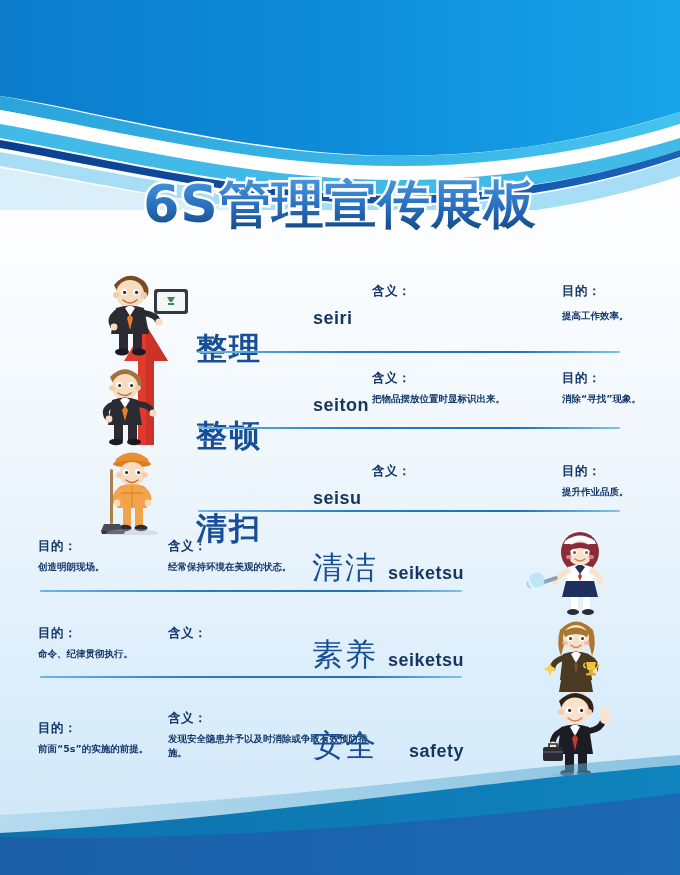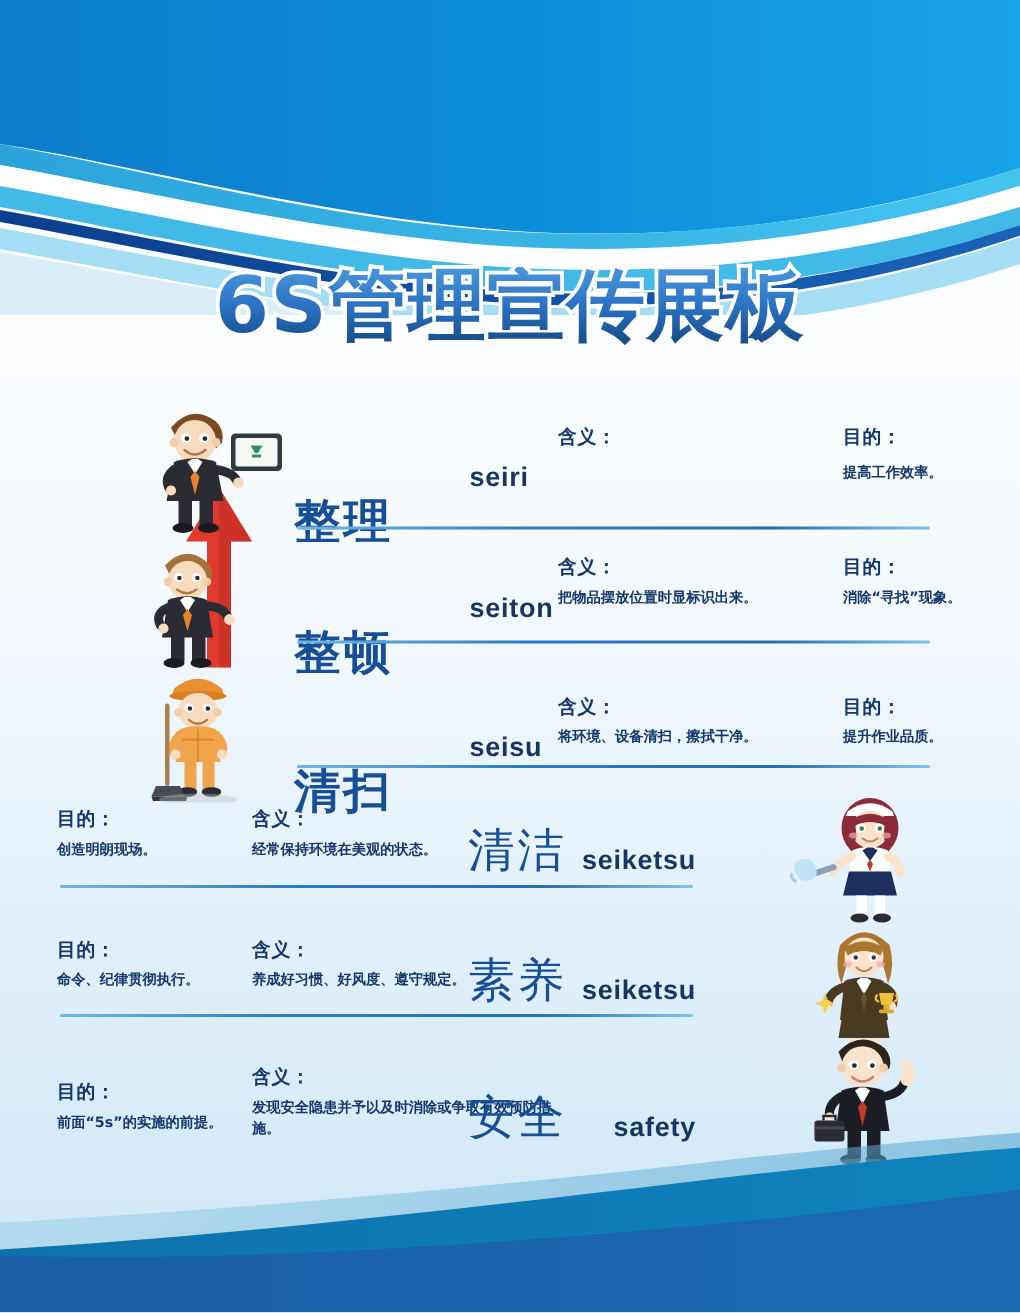--- a/index.html
+++ b/index.html
@@ -272,21 +272,20 @@
       <div class="txt">消除“寻找”现象。</div>
     </div>
   </div>
   <div class="divider" style="left:198px;top:427px;width:422px;"></div>
 
   <div class="row-top" style="top:465px;">
     <div class="kanji">清扫</div>
     <div class="romaji" style="left:88px;">seisu</div>
     <div class="col-mean">
       <div class="lbl">含义：</div>
-      <div class="txt">将环境、设备清扫，擦拭干净。</div>
     </div>
     <div class="col-purp">
       <div class="lbl">目的：</div>
       <div class="txt">提升作业品质。</div>
     </div>
   </div>
   <div class="divider" style="left:198px;top:510px;width:422px;"></div>
 
   <div class="row-bot" style="top:540px;">
     <div class="col-purp2">
@@ -302,21 +301,20 @@
   </div>
   <div class="divider" style="left:40px;top:590px;width:422px;"></div>
 
   <div class="row-bot" style="top:627px;">
     <div class="col-purp2">
       <div class="lbl">目的：</div>
       <div class="txt">命令、纪律贯彻执行。</div>
     </div>
     <div class="col-mean2">
       <div class="lbl">含义：</div>
-      <div class="txt">养成好习惯、好风度、遵守规定。</div>
     </div>
     <div class="kanji2">素养</div>
     <div class="romaji2">seiketsu</div>
   </div>
   <div class="divider" style="left:40px;top:676px;width:422px;"></div>
 
   <div class="row-bot" style="top:712px;">
     <div class="col-purp2" style="top:10px;">
       <div class="lbl">目的：</div>
       <div class="txt">前面“5s”的实施的前提。</div>

